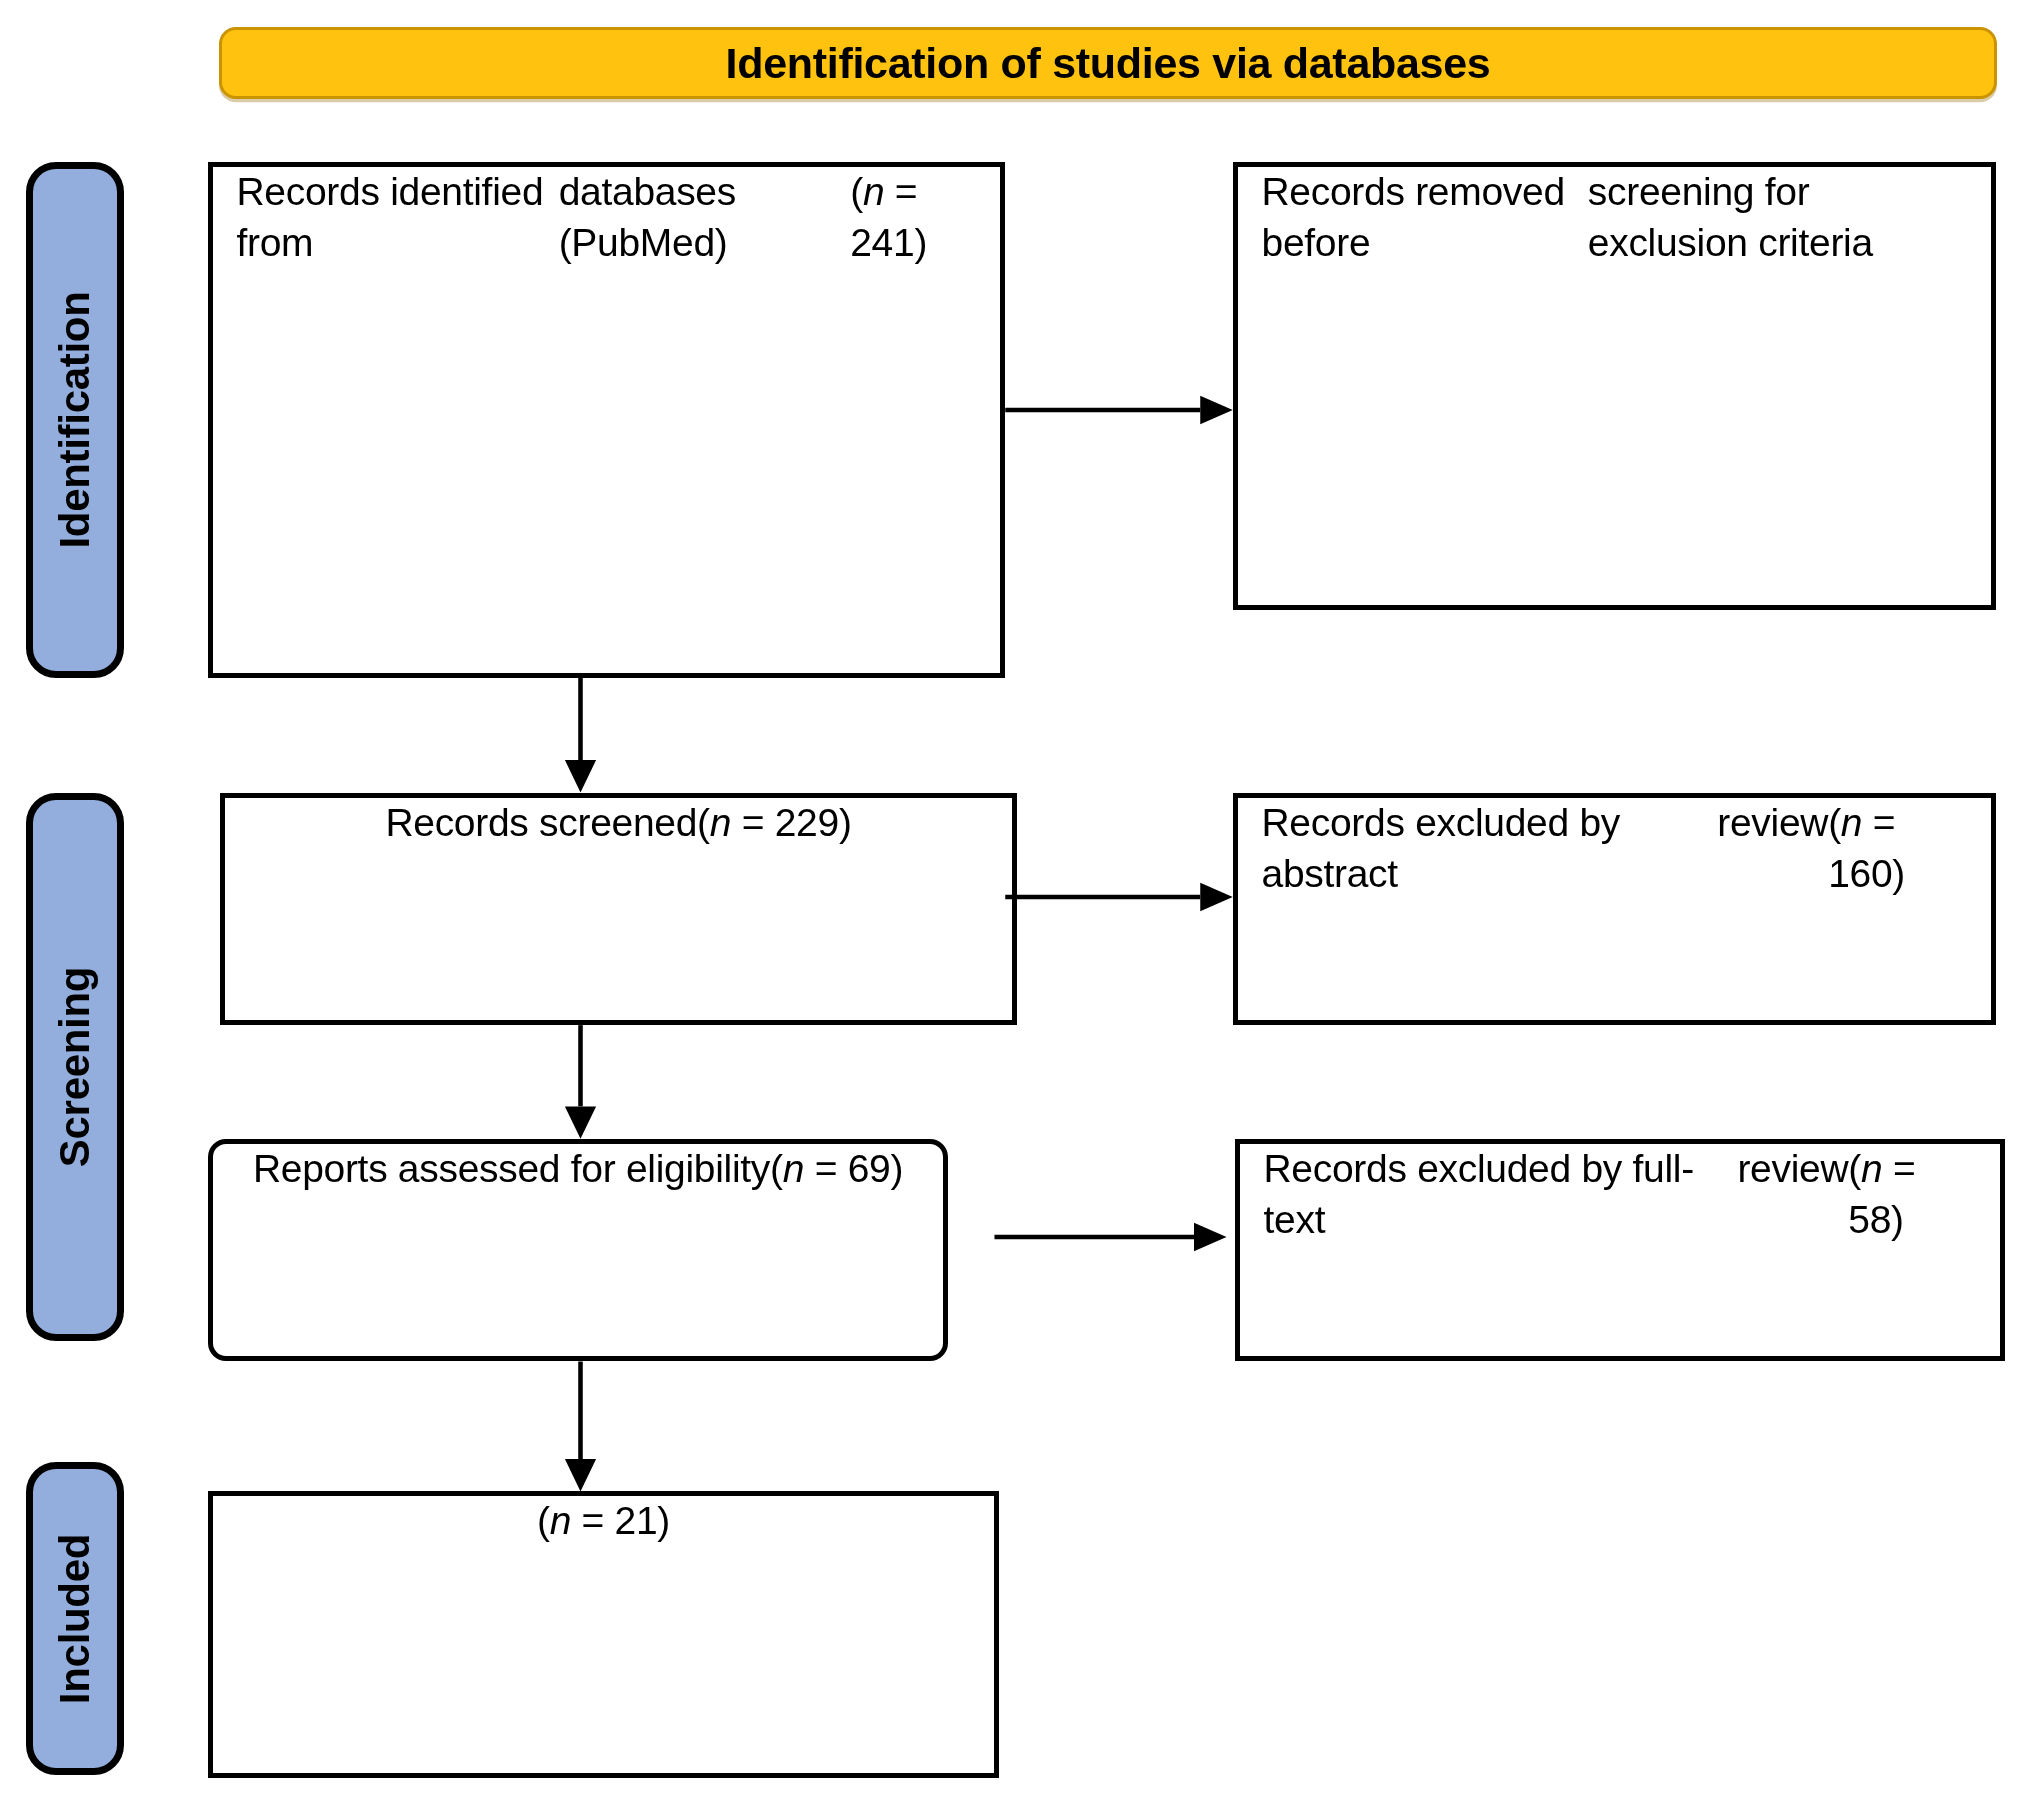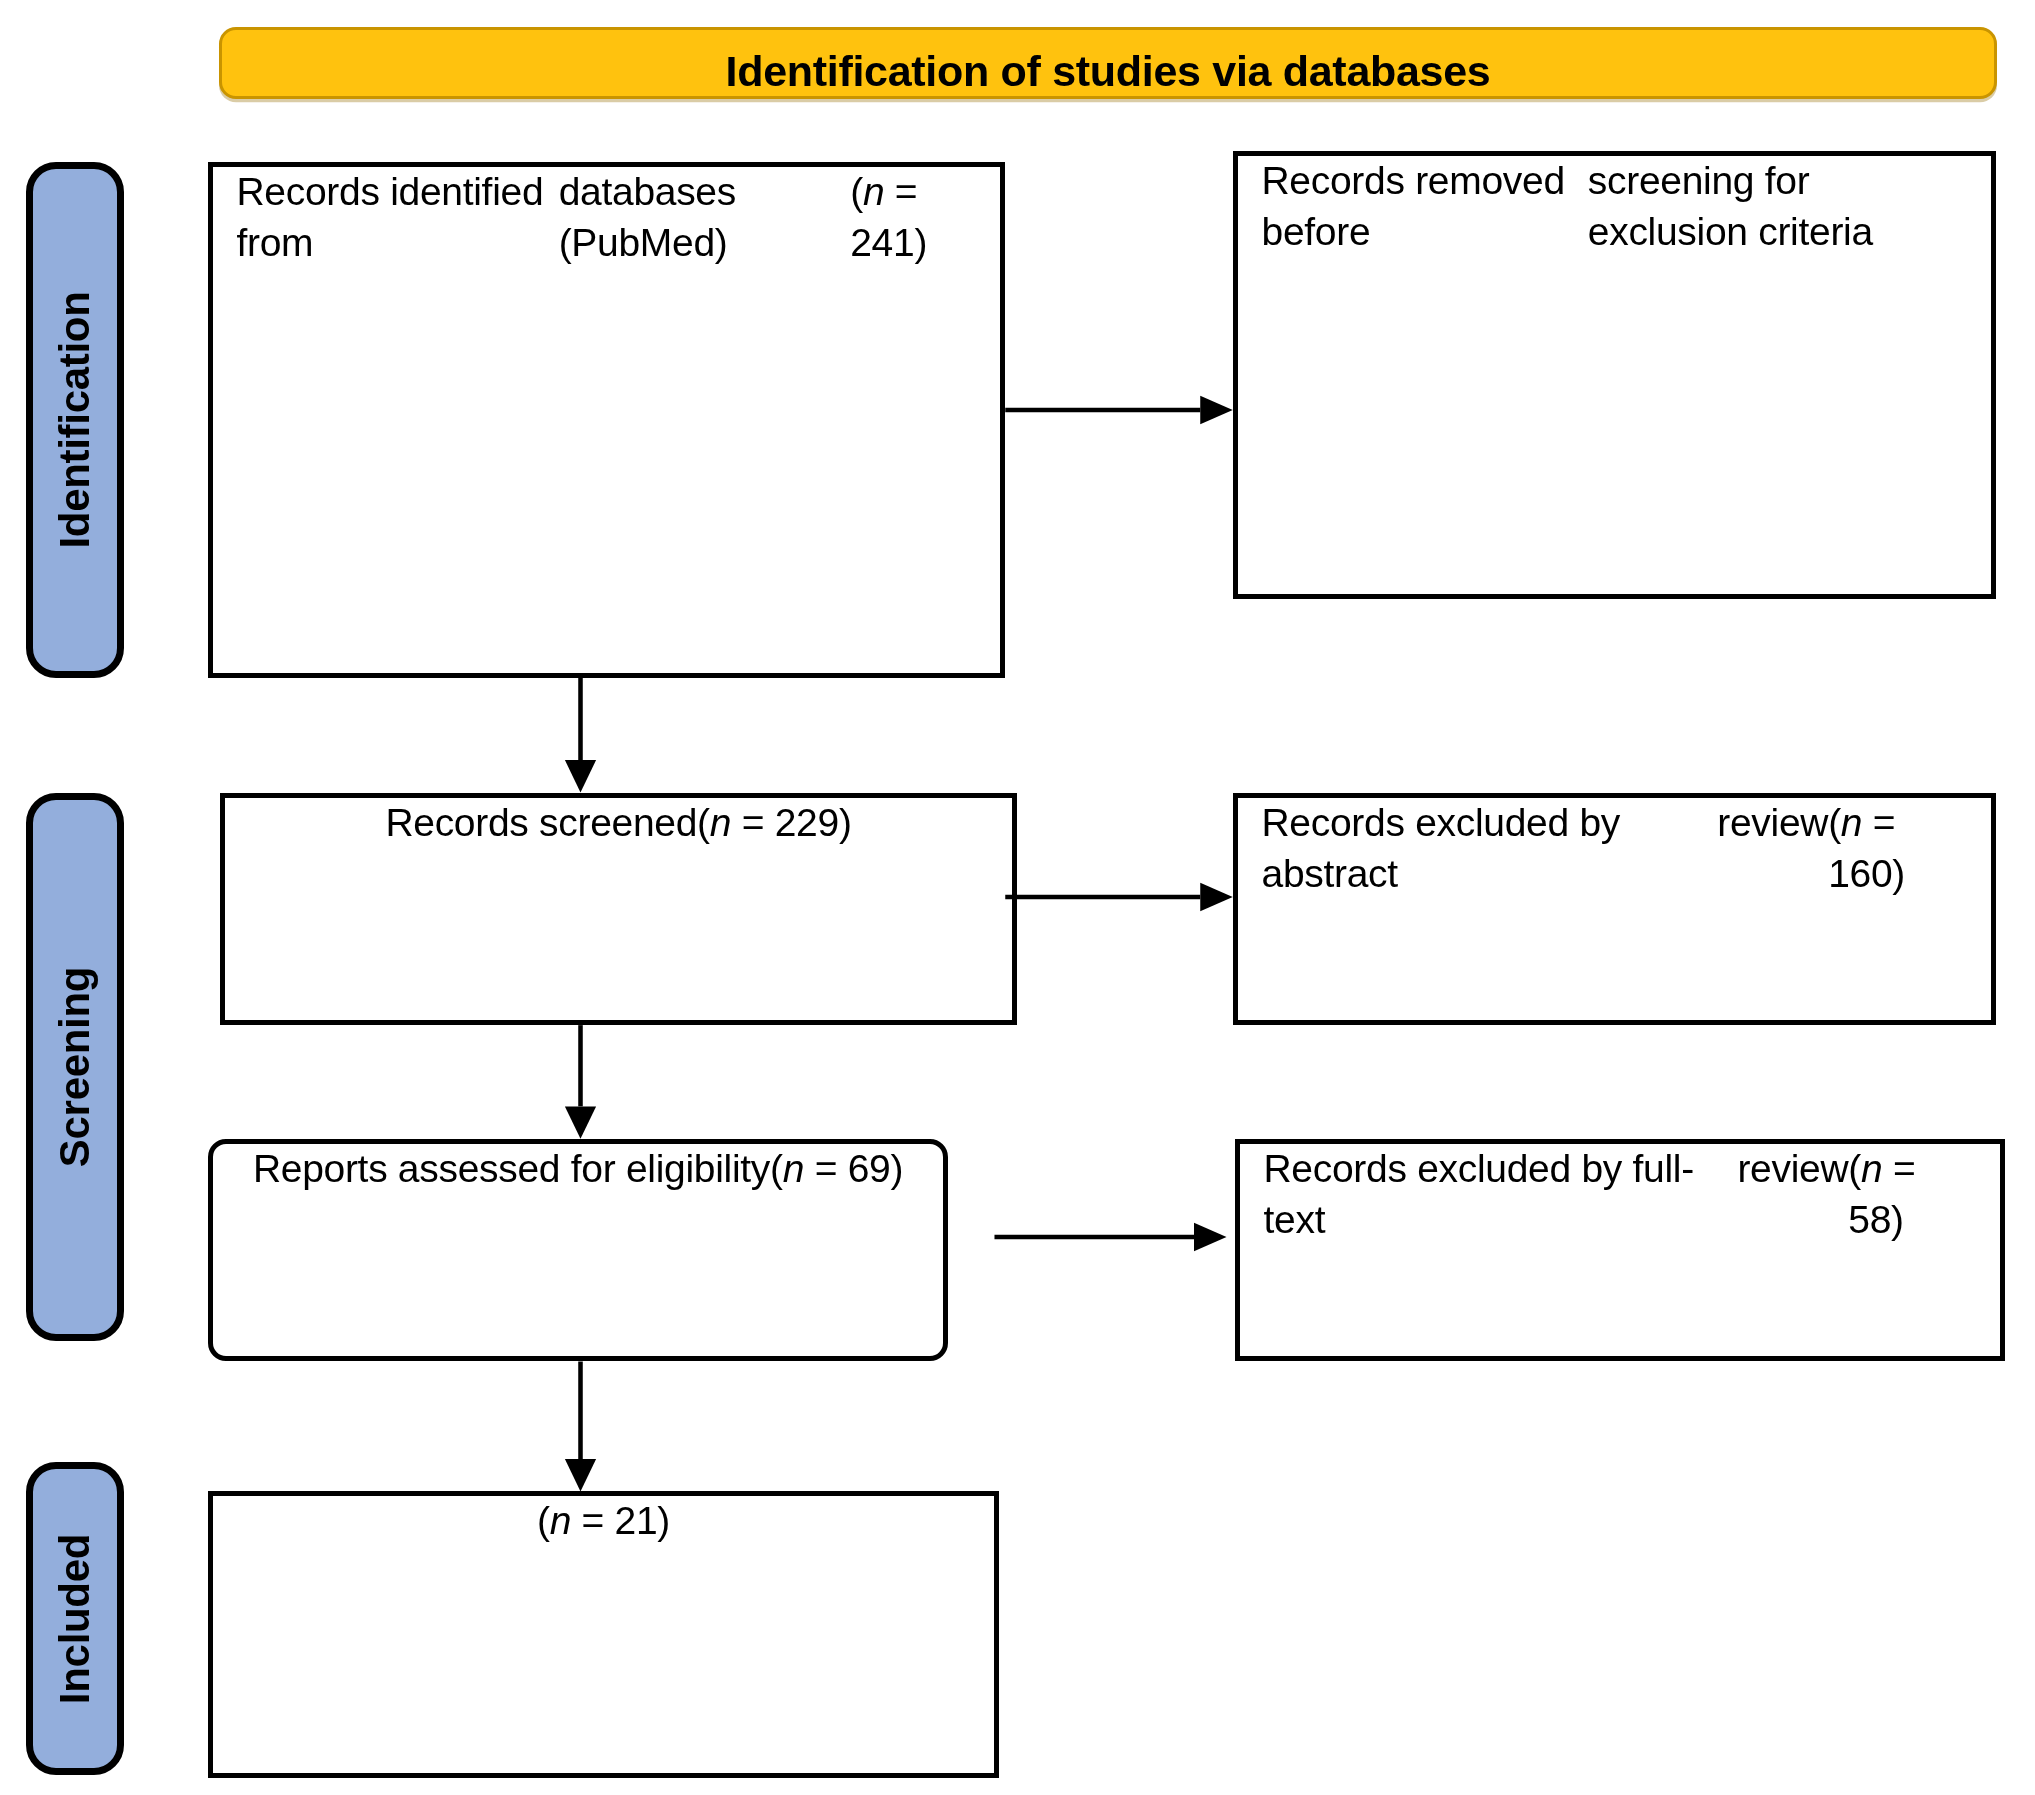--- a/index.html
+++ b/index.html
@@ -19,21 +19,21 @@
   }
 
   
   .banner {
     position: absolute;
     box-sizing: border-box;
     background: #FFC20E;
     border: 3.3px solid #C99400;
     border-radius: 17px;
     display: flex;
-    align-items: flex-end;
+    align-items: center;
     justify-content: center;
     box-shadow: 0 3.3px 0 rgba(150,110,0,0.35);
   }
   .banner-title {
     font-size: 43px;
     font-weight: bold;
     color: #000000;
     letter-spacing: -0.3px;
     white-space: nowrap;
   }
@@ -108,21 +108,21 @@
   <div class="stage-label" style="left:26px; top:1462px; width:98px; height:313px;">
     <span class="stage-label-text">Included</span>
   </div>
 
   <div class="flow-box" style="left:208px; top:162px; width:797px; height:516px;">
     <div class="flow-line">Records identified from</div>
     <div class="flow-line">databases (PubMed)</div>
     <div class="flow-line"><span>(</span><span class="n-italic">n</span><span> = </span><span>241</span><span>)</span></div>
   </div>
 
-  <div class="flow-box" style="left:1233px; top:151px; width:763px; height:448px;gap:16px;">
+  <div class="flow-box" style="left:1233px; top:162px; width:763px; height:448px;gap:16px;">
     <div class="flow-line">Records removed before</div>
     <div class="flow-line">screening for exclusion criteria</div>
   </div>
 
   <div class="conn" style="left:1005px; top:397px; width:228px; height:26px;">
     <svg width="228" height="26" viewBox="0 0 350 40">
       <line x1="0" y1="20" x2="300" y2="20" stroke="#000000" stroke-width="7"></line>
       <polygon points="300,-2 350,20 300,42" fill="#000000"></polygon>
     </svg>
   </div>

